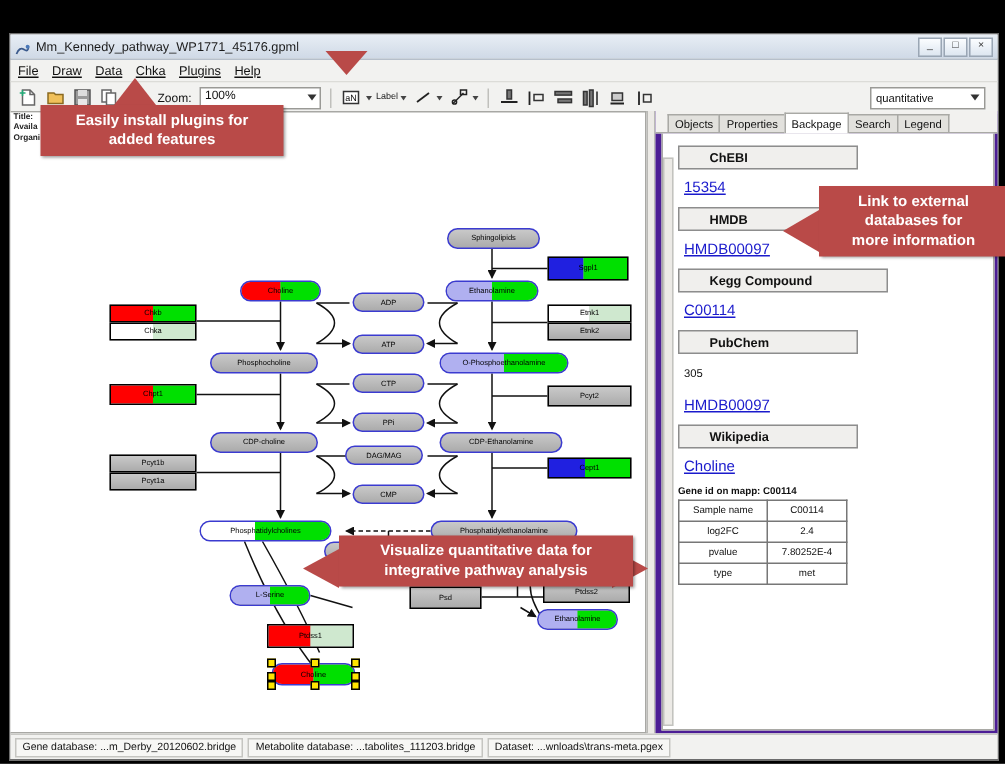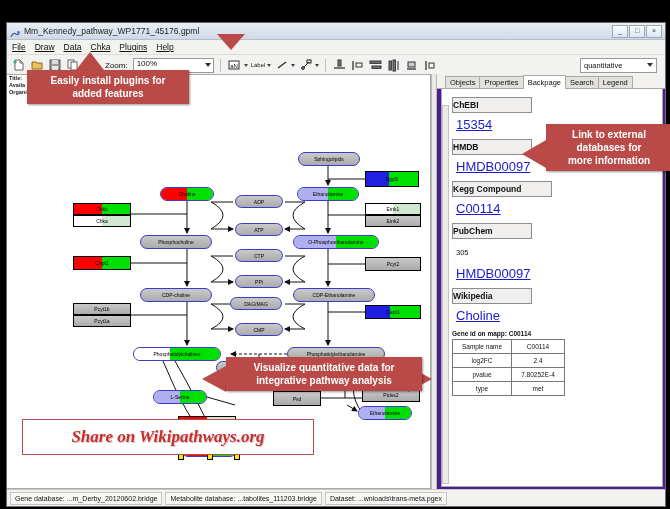--- a/index.html
+++ b/index.html
@@ -52,22 +52,22 @@
 
   .rightpane{width:228px;background:#4c1d95;position:relative;display:flex;flex-direction:column;}
   .tabrow{height:14px;display:flex;align-items:flex-end;padding-left:8px;background:#f2f1ef;
           border-bottom:1px solid #a9a9a5;}
   .tab{font-size:7.5px;padding:1px 4px 1px 4px;border:1px solid #a9a9a5;border-bottom:none;background:#e2e1dd;
        color:#111;margin-right:-1px;}
   .tab.active{background:#fff;position:relative;top:1px;padding-top:2px;padding-bottom:2px;font-weight:normal;}
   .backpage{flex:1;background:#fff;border:1px solid #a9a9a5;border-top:none;margin:0 2px 2px 4px;overflow:hidden;
             position:relative;padding:8px 0 0 10px;}
   .dbbox{width:78px;border:1px solid #8d8d8d;background:#f0efed;font-size:8.5px;font-weight:bold;color:#111;
-         padding:2px 0;margin-bottom:2px;}
-  .dblink{font-size:13px;color:#1a1acc;margin:0 0 7px 4px;display:inline-block;}
+         padding:2px 20px;margin-bottom:2px;}
+  .dblink{font-size:10px;color:#1a1acc;margin:0 0 7px 4px;display:inline-block;}
   .dbplain{font-size:7.5px;color:#111;margin:0 0 7px 4px;display:inline-block;}
   .exph{font-size:8.5px;font-weight:bold;color:#111;margin:2px 0 6px 0;}
   .geneid{font-size:6.5px;color:#111;margin-bottom:2px;font-weight:bold;}
   table.exp{border-collapse:collapse;}
   table.exp td{border:1px solid #777;font-size:6.5px;color:#111;text-align:center;padding:2px 3px;height:9px;}
   table.exp td.k{width:52px;}
   table.exp td.v{width:46px;}
   .rscroll{position:absolute;left:0;top:16px;width:5px;bottom:2px;background:#eceae6;border:1px solid #c3c3bf;}
 
   
@@ -558,17 +558,14 @@
   </div>
   <div class="co-arrow" style="left:522px;top:140px;border-top:14px solid transparent;border-bottom:14px solid transparent;border-right:24px solid #b94a48;"></div>
 
   <div class="callout" style="left:226px;top:357px;width:182px;">
     <span style="white-space: pre-line;">Visualize quantitative data  for
 integrative pathway analysis</span>
   </div>
   <div class="co-arrow" style="left:202px;top:366px;border-top:13px solid transparent;border-bottom:13px solid transparent;border-right:24px solid #b94a48;"></div>
   <div class="co-arrow" style="left:408px;top:366px;border-top:13px solid transparent;border-bottom:13px solid transparent;border-left:24px solid #b94a48;"></div>
 
-  <div class="wpbox" style="left:22px;top:419px;width:290px;height:34px;">
-    <span class="wptext">Share on Wikipathways.org</span>
-  </div>
 
 </div>
 
 </body></html>

